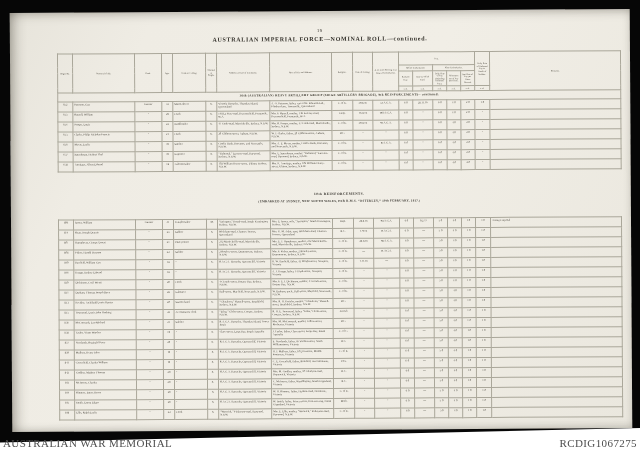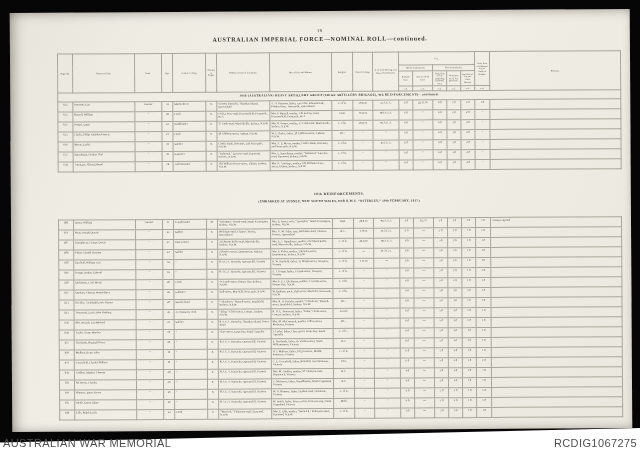--- a/index.html
+++ b/index.html
@@ -34,21 +34,21 @@
   td{height:8px;}
   .gap{height:47px;text-align:center;padding-top:21px;box-sizing:border-box;}
   .s2a{font-size:3.4px;font-weight:bold;letter-spacing:.5px;}
   .s2b{font-size:3px;font-weight:bold;margin-top:2.5px;letter-spacing:.3px;}
   
   #footerstrip{
     position:absolute;left:-25px;top:435px;width:710px;height:90px;
     background:#ffffff;transform:rotate(-1.3deg);
   }
   .fbrand,.fid{
-    position:absolute;top:437px;font-family:Liberation Sans, sans-serif;
+    position:absolute;top:437px;font-family:Liberation Serif, serif;
     font-size:11px;color:#4e4e4e;letter-spacing:.4px;font-weight:500;
   }
   .fbrand{left:3px;}
   .fid{right:3px;text-align:right;}
 </style>
 </head>
 <body>
 
 <div id="page">
   <div class="pagenum">19</div>

